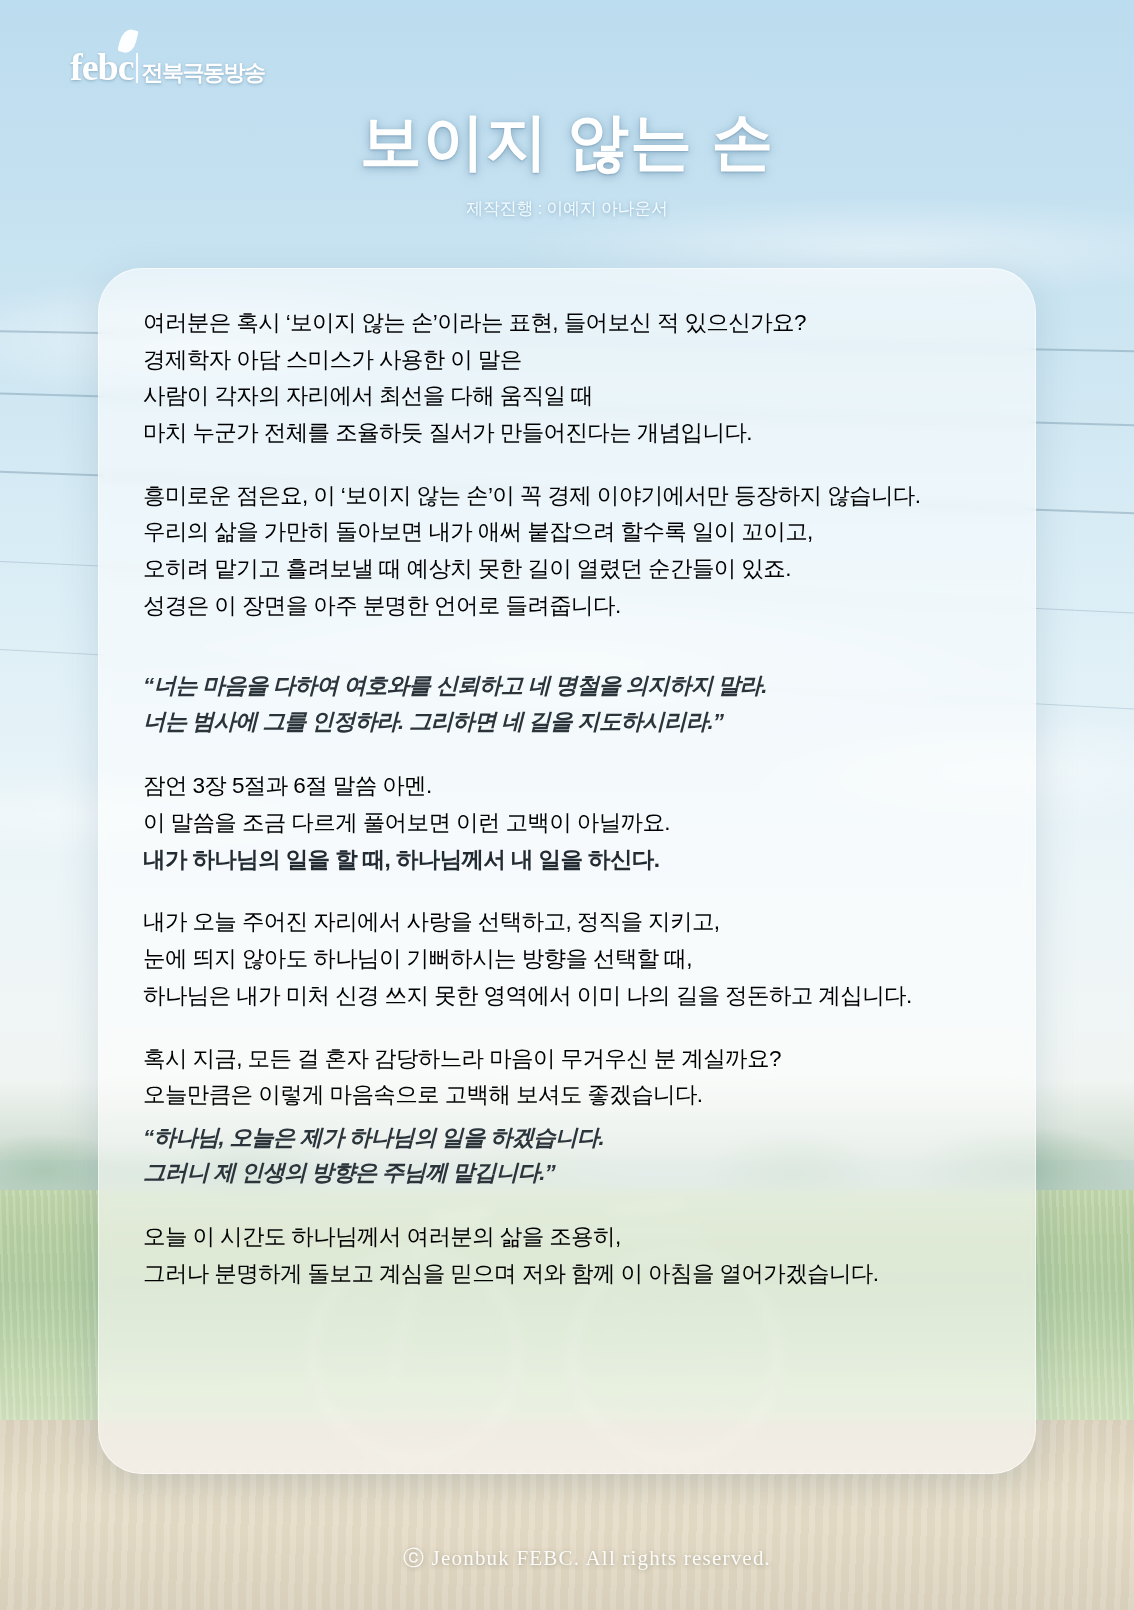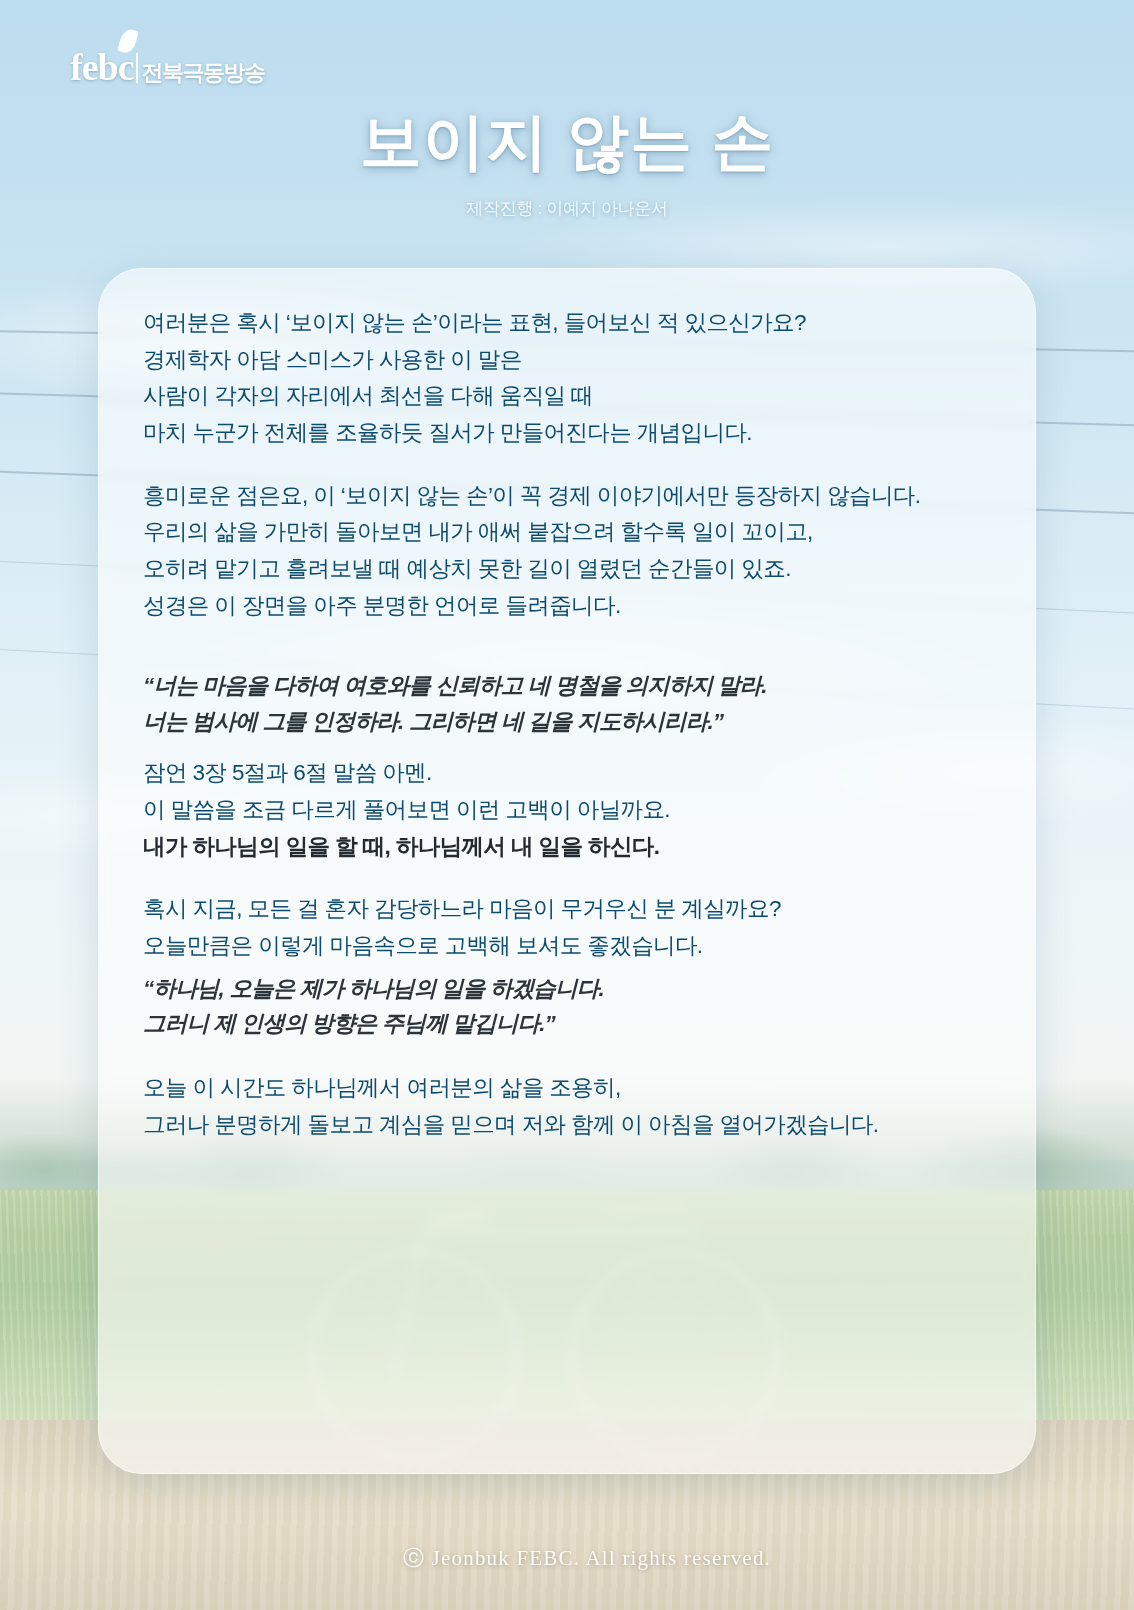--- a/index.html
+++ b/index.html
@@ -278,32 +278,32 @@
   }
   #card-inner {
     padding: 36px 40px 30px 44px;
     color: #2f3a42;
   }
   .para {
     font-size: 22.5px;
     line-height: 1.63;
     letter-spacing: -0.6px;
     margin: 0 0 26px 0;
-    color: #0c4a6e;
+    color: #000000;
     white-space: pre-line;
   }
   .para.tight { margin-bottom: 24px; }
   .para.verse {
     font-style: italic;
     font-weight: 700;
     color: #2b343b;
     letter-spacing: -0.8px;
     line-height: 1.58;
     margin-top: 8px;
-    margin-bottom: 16px;
+    margin-bottom: 29px;
   }
   .para.bold-line {
     font-weight: 700;
     color: #232b32;
   }
   .para.prayer {
     font-style: italic;
     font-weight: 700;
     color: #2b343b;
     letter-spacing: -0.8px;
@@ -386,20 +386,23 @@
 
     <div class="spacer"></div>
 
     <p class="para verse">“너는 마음을 다하여 여호와를 신뢰하고 네 명철을 의지하지 말라.
 너는 범사에 그를 인정하라. 그리하면 네 길을 지도하시리라.”</p>
 
     <p class="para tight" style="margin-bottom:0">잠언 3장 5절과 6절 말씀 아멘.</p>
     <p class="para tight" style="margin-bottom:0">이 말씀을 조금 다르게 풀어보면 이런 고백이 아닐까요.</p>
     <p class="para bold-line">내가 하나님의 일을 할 때, 하나님께서 내 일을 하신다.</p>
 
+    <p class="para">내가 오늘 주어진 자리에서 사랑을 선택하고, 정직을 지키고,
+눈에 띄지 않아도 하나님이 기뻐하시는 방향을 선택할 때,
+하나님은 내가 미처 신경 쓰지 못한 영역에서 이미 나의 길을 정돈하고 계십니다.</p>
 
     <p class="para tight" style="margin-bottom:0">혹시 지금, 모든 걸 혼자 감당하느라 마음이 무거우신 분 계실까요?</p>
     <p class="para tight" style="margin-bottom:6px">오늘만큼은 이렇게 마음속으로 고백해 보셔도 좋겠습니다.</p>
 
     <p class="para prayer">“하나님, 오늘은 제가 하나님의 일을 하겠습니다.
 그러니 제 인생의 방향은 주님께 맡깁니다.”</p>
 
     <p class="para">오늘 이 시간도 하나님께서 여러분의 삶을 조용히,
 그러나 분명하게 돌보고 계심을 믿으며 저와 함께 이 아침을 열어가겠습니다.</p>
 

